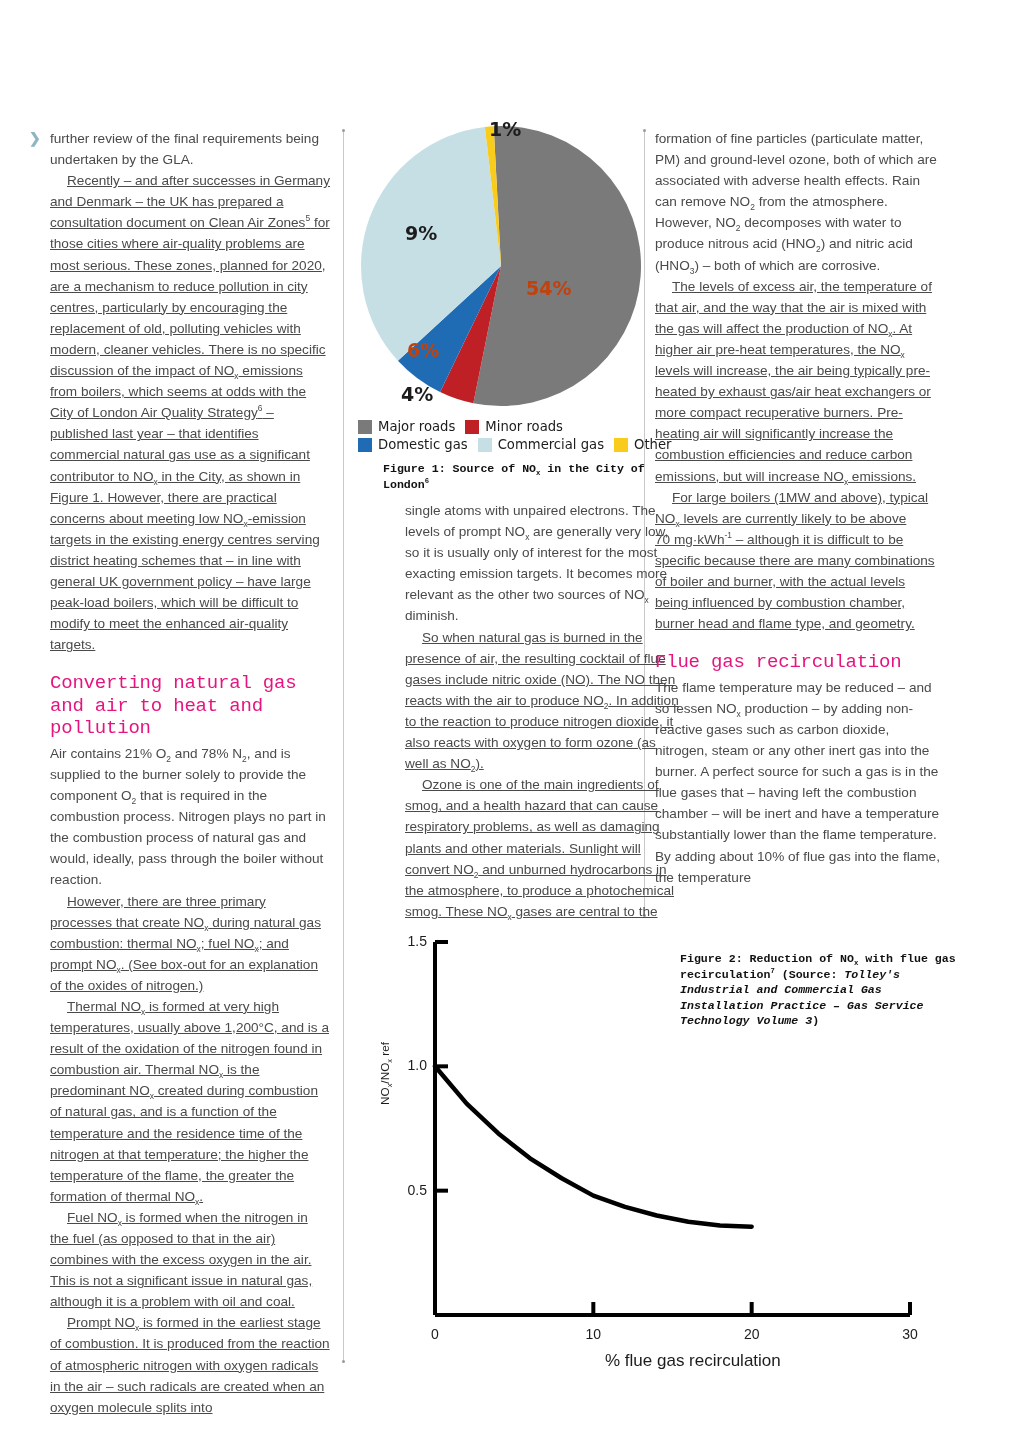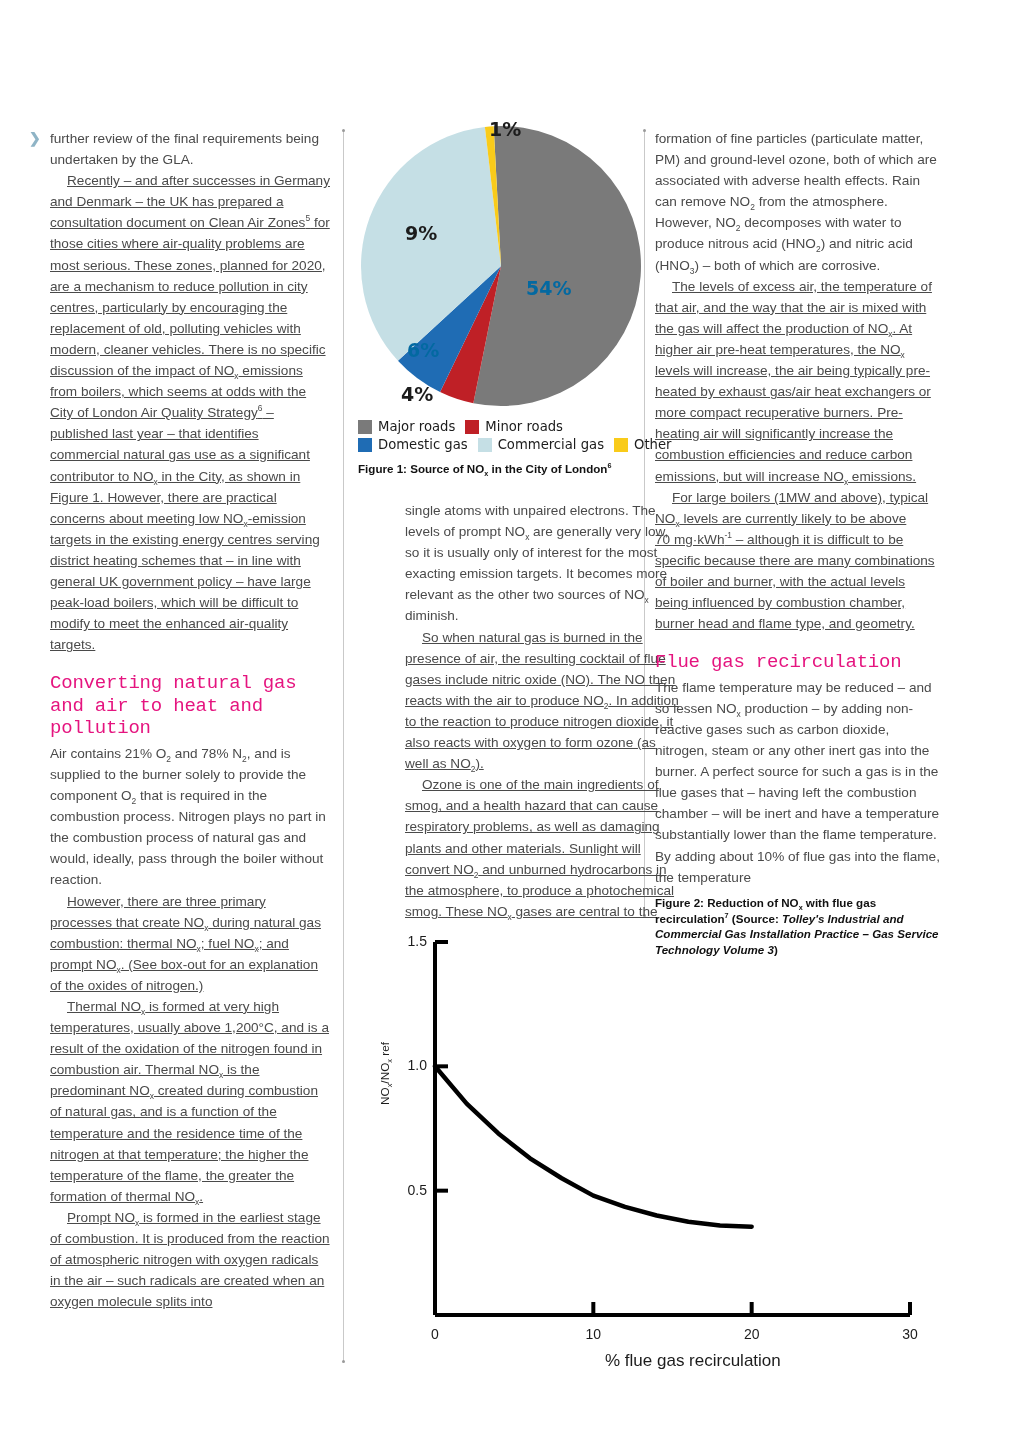--- a/index.html
+++ b/index.html
@@ -40,33 +40,33 @@
   .vrule{position:absolute;width:1px;background:#c9c9c9;}
   .vrule::before,.vrule::after{
     content:"";position:absolute;left:-1px;width:3px;height:3px;background:#9a9a9a;border-radius:50%;
   }
   .vrule::before{top:-1px;}
   .vrule::after{bottom:-1px;}
 
   
   #fig1{position:absolute;left:358px;top:118px;width:285px;}
   .pct{position:absolute;font-family:"DejaVu Sans",sans-serif;font-weight:bold;font-size:19px;color:#1c1c1c;}
-  .pct.white{color:#0369a1;}
+  .pct.white{color:#c2410c;}
 
   .legend{position:absolute;left:358px;top:419px;width:288px;
           font-family:"DejaVu Sans",sans-serif;font-size:13.2px;color:#1c1c1c;text-align:center;}
   .legrow{display:flex;align-items:center;gap:0;margin-bottom:3px;}
   .legitem{display:flex;align-items:center;margin-right:10px;}
   .swatch{width:14px;height:14px;display:inline-block;margin-right:6px;}
   .legitem span.lab{white-space:nowrap;}
 
-  .figcap{position:absolute;font-family:Liberation Sans, sans-serif;
-          font-weight:bold;font-size:11.6px;color:#111;line-height:15.5px;}
+  .figcap{position:absolute;font-family:Liberation Mono, monospace;
+          font-weight:bold;font-size:11.6px;color:#111;line-height:15.5px;margin-left:25px;}
   #fig1cap{left:358px;top:461px;width:290px;}
-  #fig2cap{left:655px;top:895px;width:290px;}
+  #fig2cap{left:655px;top:951px;width:290px;}
   #fig2cap i{font-style:italic;}
 
   
   #fig2{position:absolute;left:380px;top:930px;width:560px;height:450px;}
   #ylabel{
     position:absolute;left:378px;top:1105px;
     font-size:11.8px;color:#1c1c1c;
     transform:rotate(-90deg);transform-origin:left top;
     white-space:nowrap;
   }
@@ -95,20 +95,23 @@
     <h2 class="sect">Converting natural gas and air to heat and pollution</h2>
 
     <p>
       Air contains 21% O<sub>2</sub> and 78% N<sub>2</sub>, and is supplied to the burner solely to provide the component O<sub>2</sub> that is required in the combustion process. Nitrogen plays no part in the combustion process of natural gas and would, ideally, pass through the boiler without reaction.
     </p>
     <p class="ind">
       However, there are three primary processes that create NO<sub>x</sub> during natural gas combustion: thermal NO<sub>x</sub>; fuel NO<sub>x</sub>; and prompt NO<sub>x</sub>. (See box-out for an explanation of the oxides of nitrogen.)
     </p>
     <p class="ind">
       Thermal NO<sub>x</sub> is formed at very high temperatures, usually above 1,200°C, and is a result of the oxidation of the nitrogen found in combustion air. Thermal NO<sub>x</sub> is the predominant NO<sub>x</sub> created during combustion of natural gas, and is a function of the temperature and the residence time of the nitrogen at that temperature; the higher the temperature of the flame, the greater the formation of thermal NO<sub>x</sub>.
+    </p>
+    <p class="ind">
+      Fuel NO<sub>x</sub> is formed when the nitrogen in the fuel (as opposed to that in the air) combines with the excess oxygen in the air. This is not a significant issue in natural gas, although it is a problem with oil and coal.
     </p>
     <p class="ind">
       Prompt NO<sub>x</sub> is formed in the earliest stage of combustion. It is produced from the reaction of atmospheric nitrogen with oxygen radicals in the air – such radicals are created when an oxygen molecule splits into
     </p>
   </div>
 
   <div id="fig1">
     <svg width="285" height="300" viewBox="0 0 285 300">
       <g id="pie-slices">
           <path d="M 143 148 L 135.6729661259879 8.19186513435966 A 140 140 0 1 1 115.32797234692234 285.23796444704107 Z" fill="#7a7a7a"></path>

